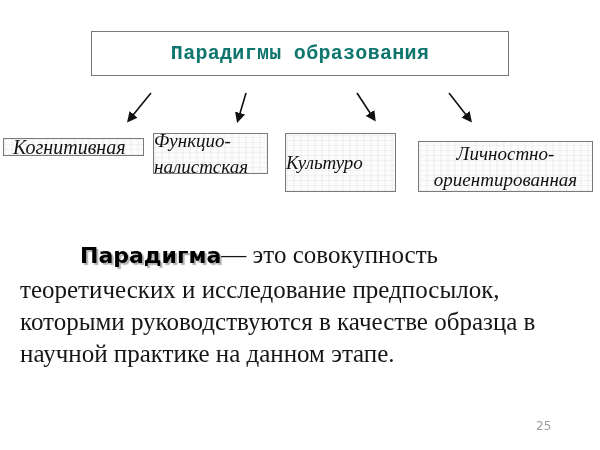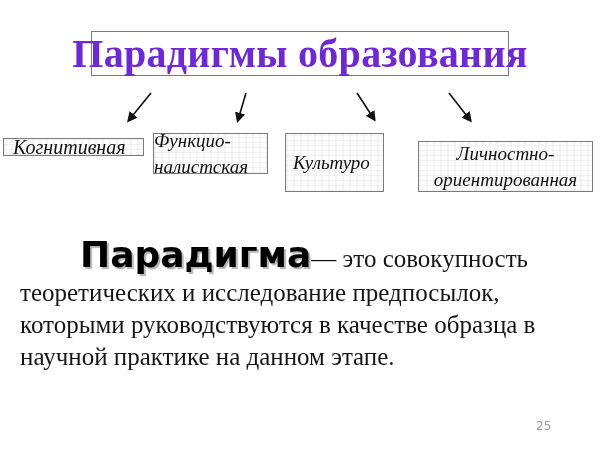--- a/index.html
+++ b/index.html
@@ -22,25 +22,25 @@
     top: 31px;
     width: 416px;
     height: 43px;
     border: 1px solid #7a7a7a;
     background: #ffffff;
     display: flex;
     align-items: center;
     justify-content: center;
   }
   .title-box .title-text {
-    font-family: Liberation Serif, serif;
+    font-family: Liberation Mono, monospace;
     font-weight: 700;
-    font-size: 40px;
+    font-size: 20px;
     letter-spacing: 0.3px;
-    color: #6d28d9;
+    color: #0f766e;
     white-space: nowrap;
   }
   .arrows {
     position: absolute;
     left: 0;
     top: 0;
   }
   .pbox {
     position: absolute;
     border: 1px solid #7a7a7a;
@@ -74,23 +74,22 @@
     left: 153px;
     top: 133px;
     width: 115px;
     height: 41px;
     align-items: flex-start;
     text-align: center;
   }
   .box-culturological {
     left: 285px;
     top: 133px;
-    width: 99px;
+    width: 111px;
     height: 59px;
-    padding-left: 7px;
     align-items: flex-start;
   }
   .box-personality {
     left: 418px;
     top: 141px;
     width: 175px;
     height: 51px;
     align-items: center;
     text-align: left;
   }
@@ -106,21 +105,21 @@
   .def-line {
     white-space: nowrap;
   }
   .def-first {
     text-indent: 60px;
     line-height: 36px;
   }
   .def-term {
     font-family: "DejaVu Sans", sans-serif;
     font-weight: 700;
-    font-size: 36px;
+    font-size: 22px;
     color: #000000;
     text-shadow: 2px 2px 1px rgba(0,0,0,0.30);
   }
   .def-rest {
   }
   .page-number {
     position: absolute;
     left: 536px;
     top: 419px;
     font-family: "DejaVu Sans", sans-serif;

